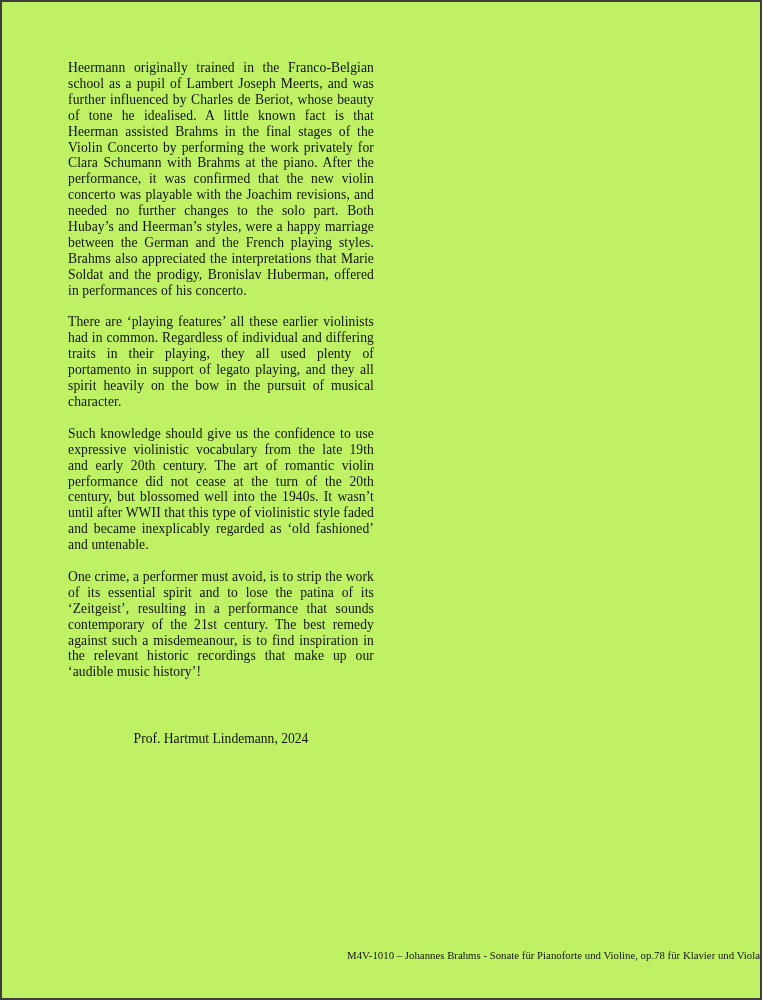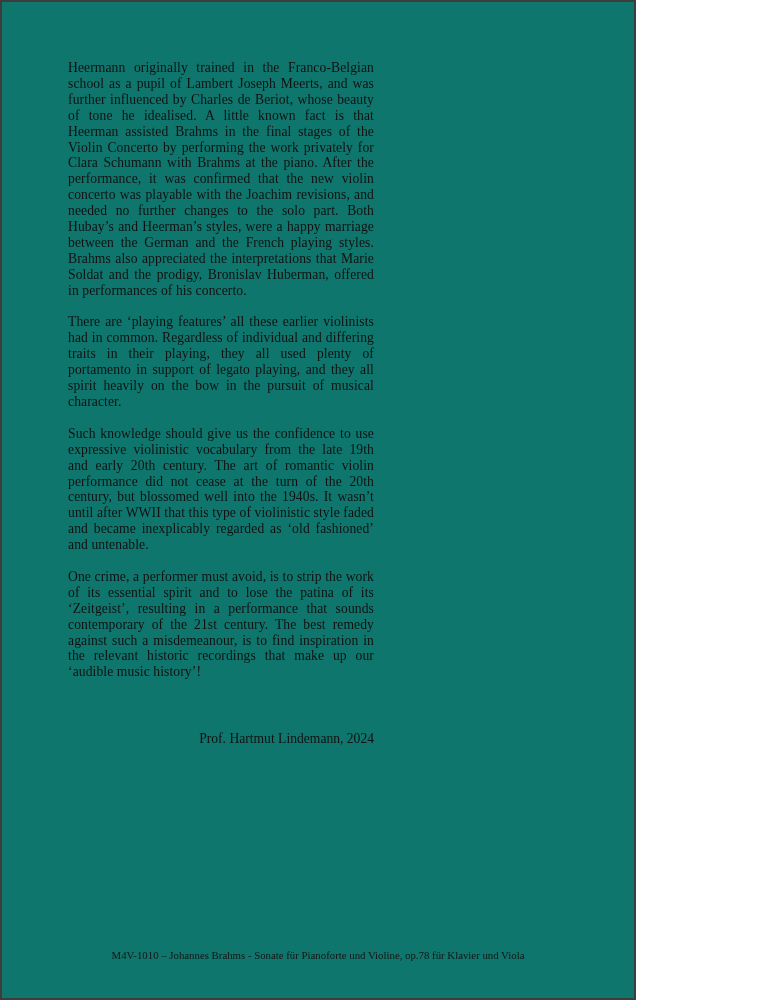--- a/index.html
+++ b/index.html
@@ -2,23 +2,23 @@
 <html><head>
 <meta charset="utf-8">
 <style>
   html, body {
     margin: 0;
     padding: 0;
     background: #ffffff;
   }
   .page {
     position: relative;
-    width: 636px;
+    width: 762px;
     height: 1000px;
-    background: #0f766e;
+    background: #bef264;
     border: 2px solid #3d3d3d;
     box-sizing: border-box;
     overflow: hidden;
     font-family: "Liberation Serif", "DejaVu Serif", serif;
     color: #111111;
   }
   .body-text {
     position: absolute;
     left: 66px;
     top: 58px;
@@ -31,28 +31,28 @@
   .body-text p {
     margin: 0 0 15.9px 0;
   }
   .signature {
     position: absolute;
     left: 66px;
     top: 729px;
     width: 306px;
     font-size: 13.6px;
     line-height: 15.9px;
-    text-align: right;
+    text-align: center;
   }
   .footer {
     position: absolute;
     left: 0;
     top: 947px;
     width: 100%;
-    text-align: center;
+    text-align: right;
     font-size: 10.8px;
     line-height: 13px;
     color: #141414;
   }
 </style>
 </head>
 <body>
 
 <div class="page">
 

